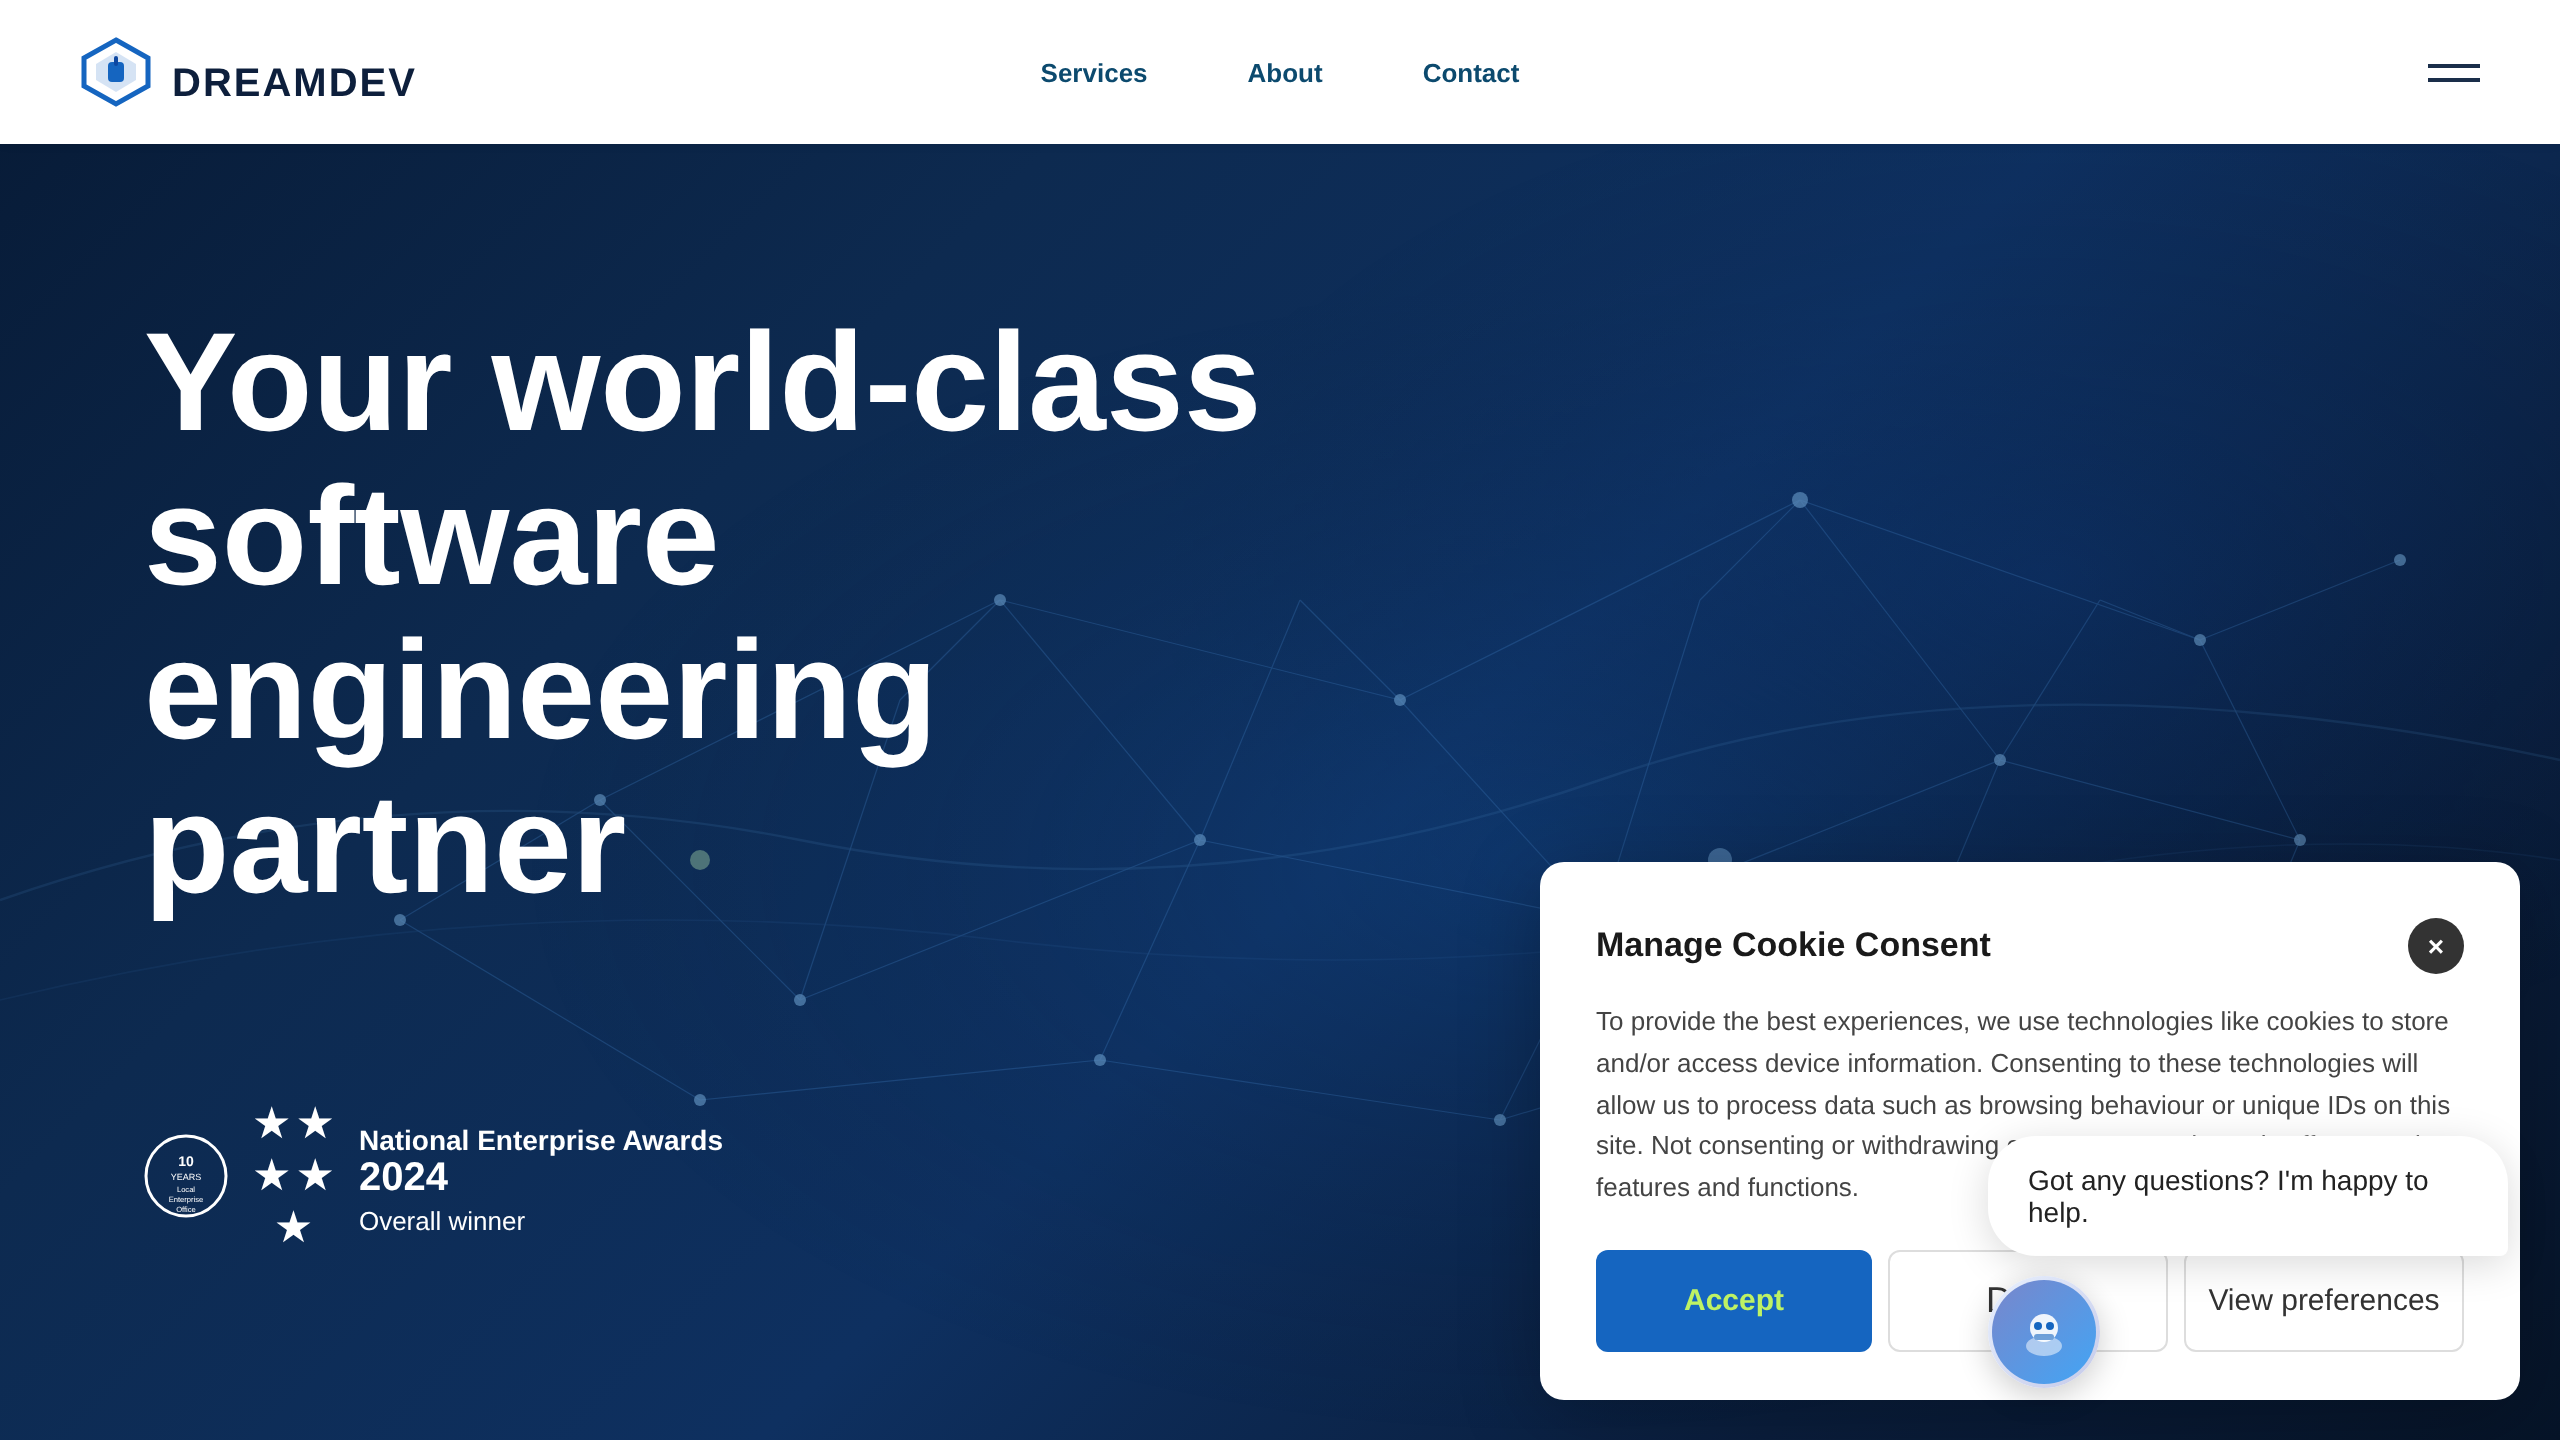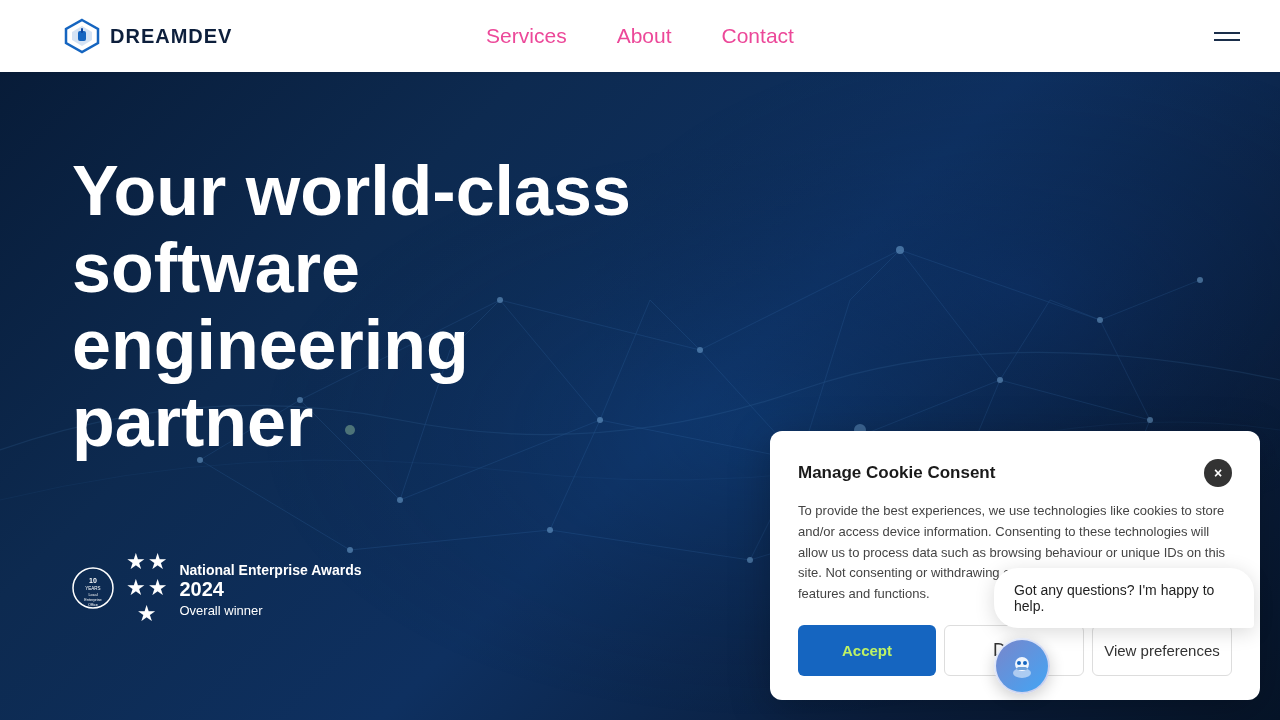--- a/index.html
+++ b/index.html
@@ -13,47 +13,46 @@
       background: #fff;
       display: flex;
       align-items: center;
       justify-content: space-between;
       padding: 0 40px;
       z-index: 100;
       box-shadow: 0 1px 4px rgba(0,0,0,0.07);
     }
     .logo-area {
       display: flex;
-      align-items: center;
+      align-items: flex-end;
       gap: 10px;
-      margin-left: 24px;
     }
     .logo-icon {
       width: 36px;
       height: 36px;
     }
     .logo-text {
       font-size: 20px;
       font-weight: 700;
       color: #0d1f3c;
       letter-spacing: 1px;
     }
     .nav {
       display: flex;
       align-items: center;
       gap: 50px;
       position: absolute;
       left: 50%;
       transform: translateX(-50%);
     }
     .nav-item {
-      font-size: 21px;
-      color: #ec4899;
+      font-size: 13px;
+      color: #0c4a6e;
       text-decoration: none;
-      font-weight: 400;
+      font-weight: 700;
       cursor: pointer;
       padding: 8px 0;
     }
     .hamburger {
       display: flex;
       flex-direction: column;
       gap: 5px;
       cursor: pointer;
     }
     .hamburger span {

